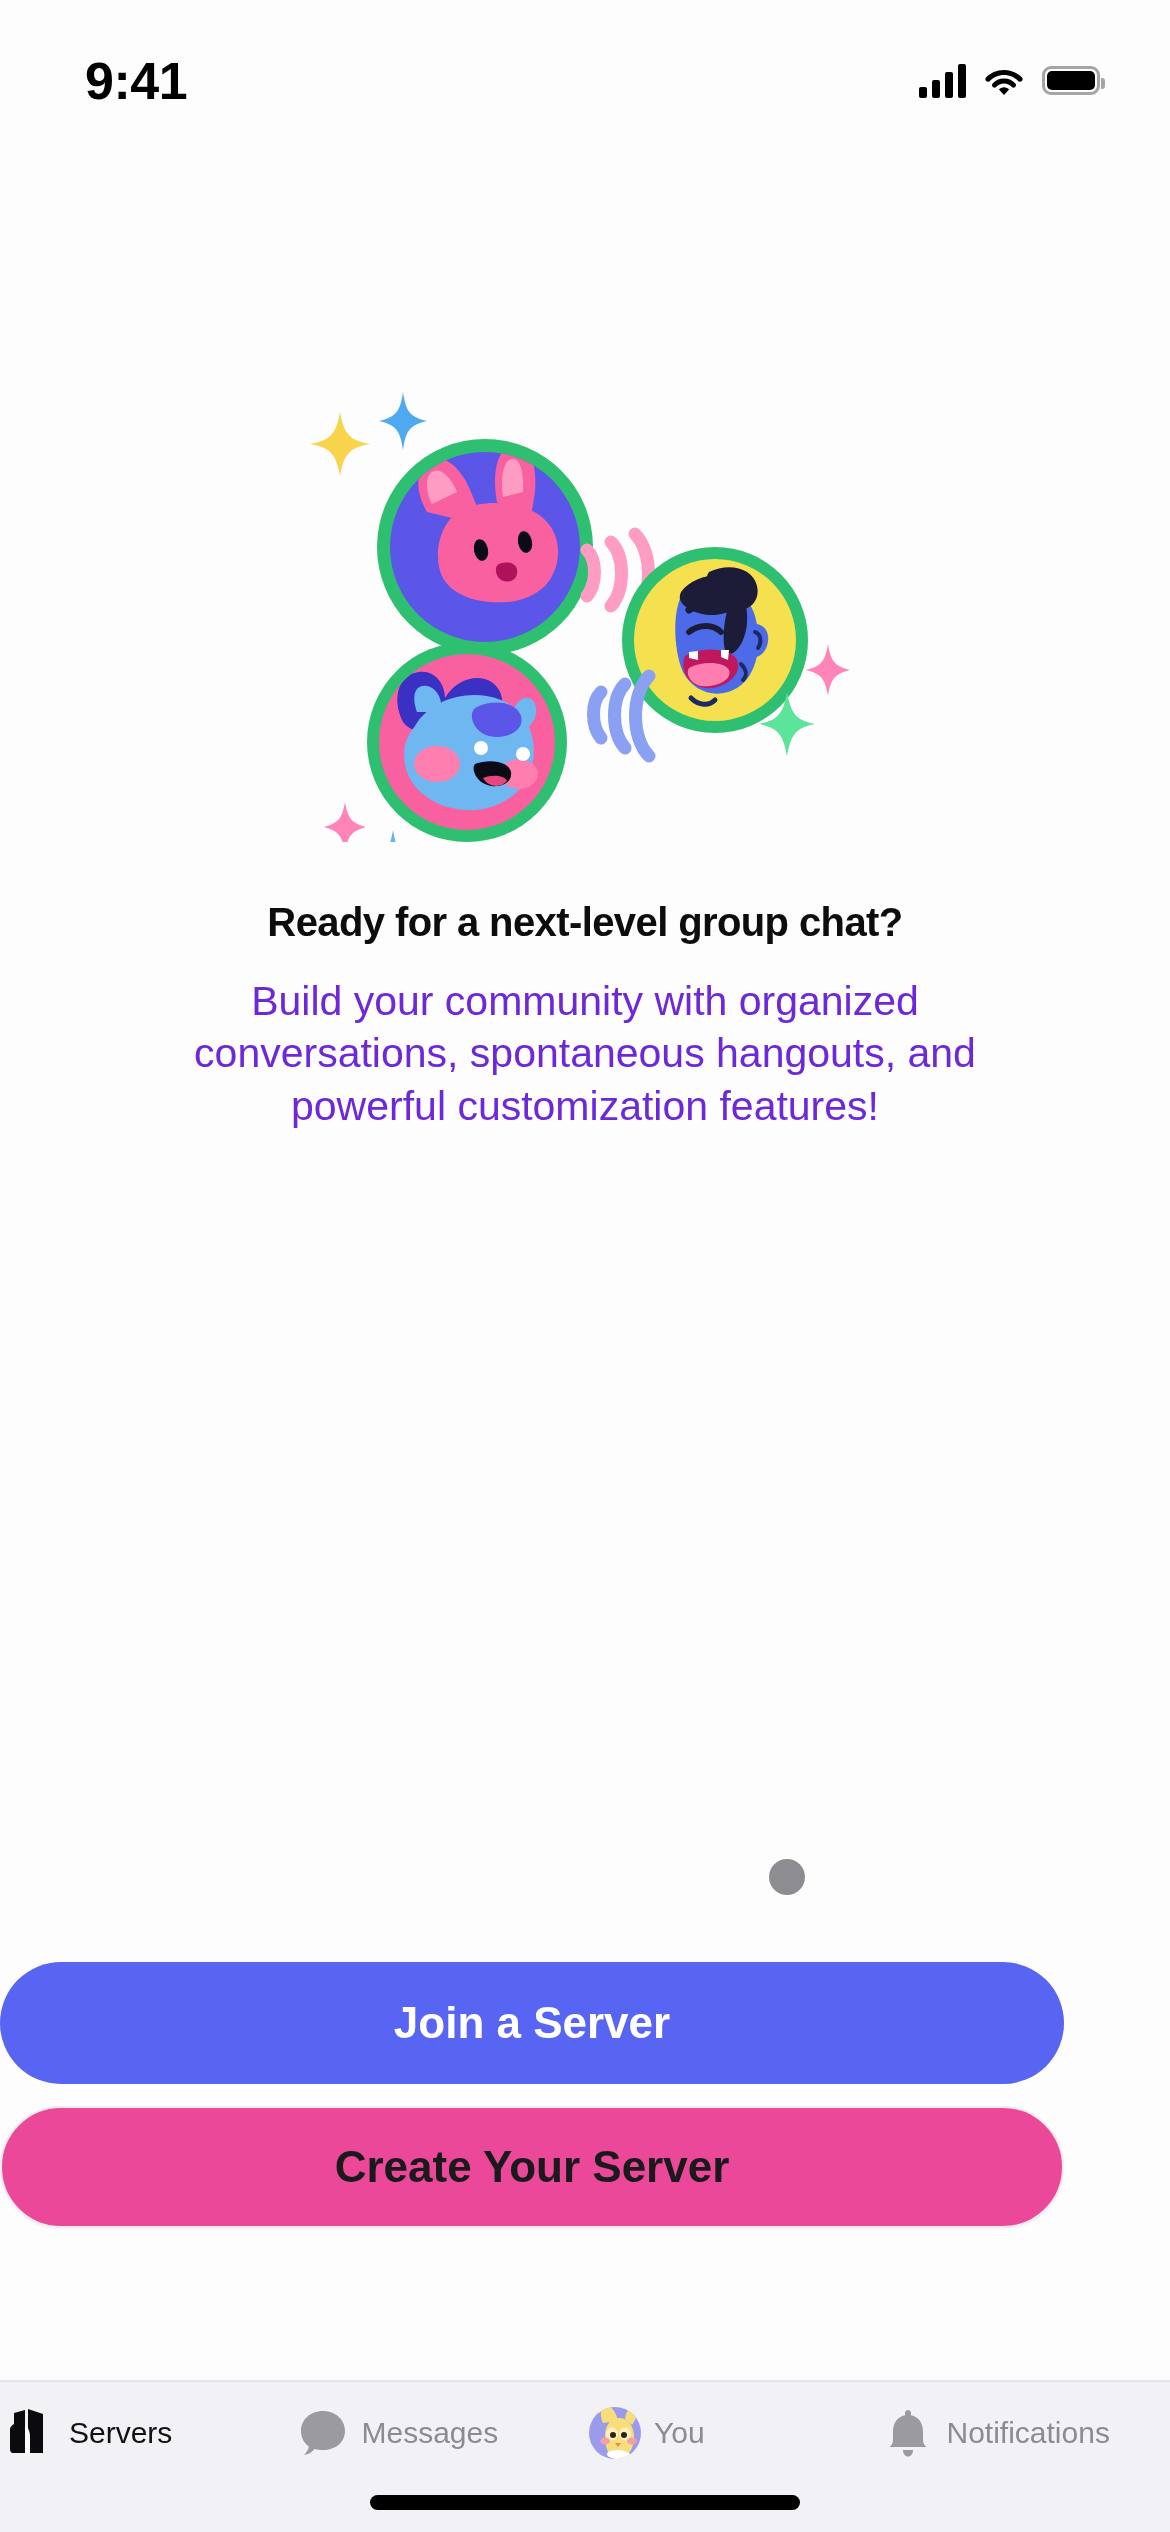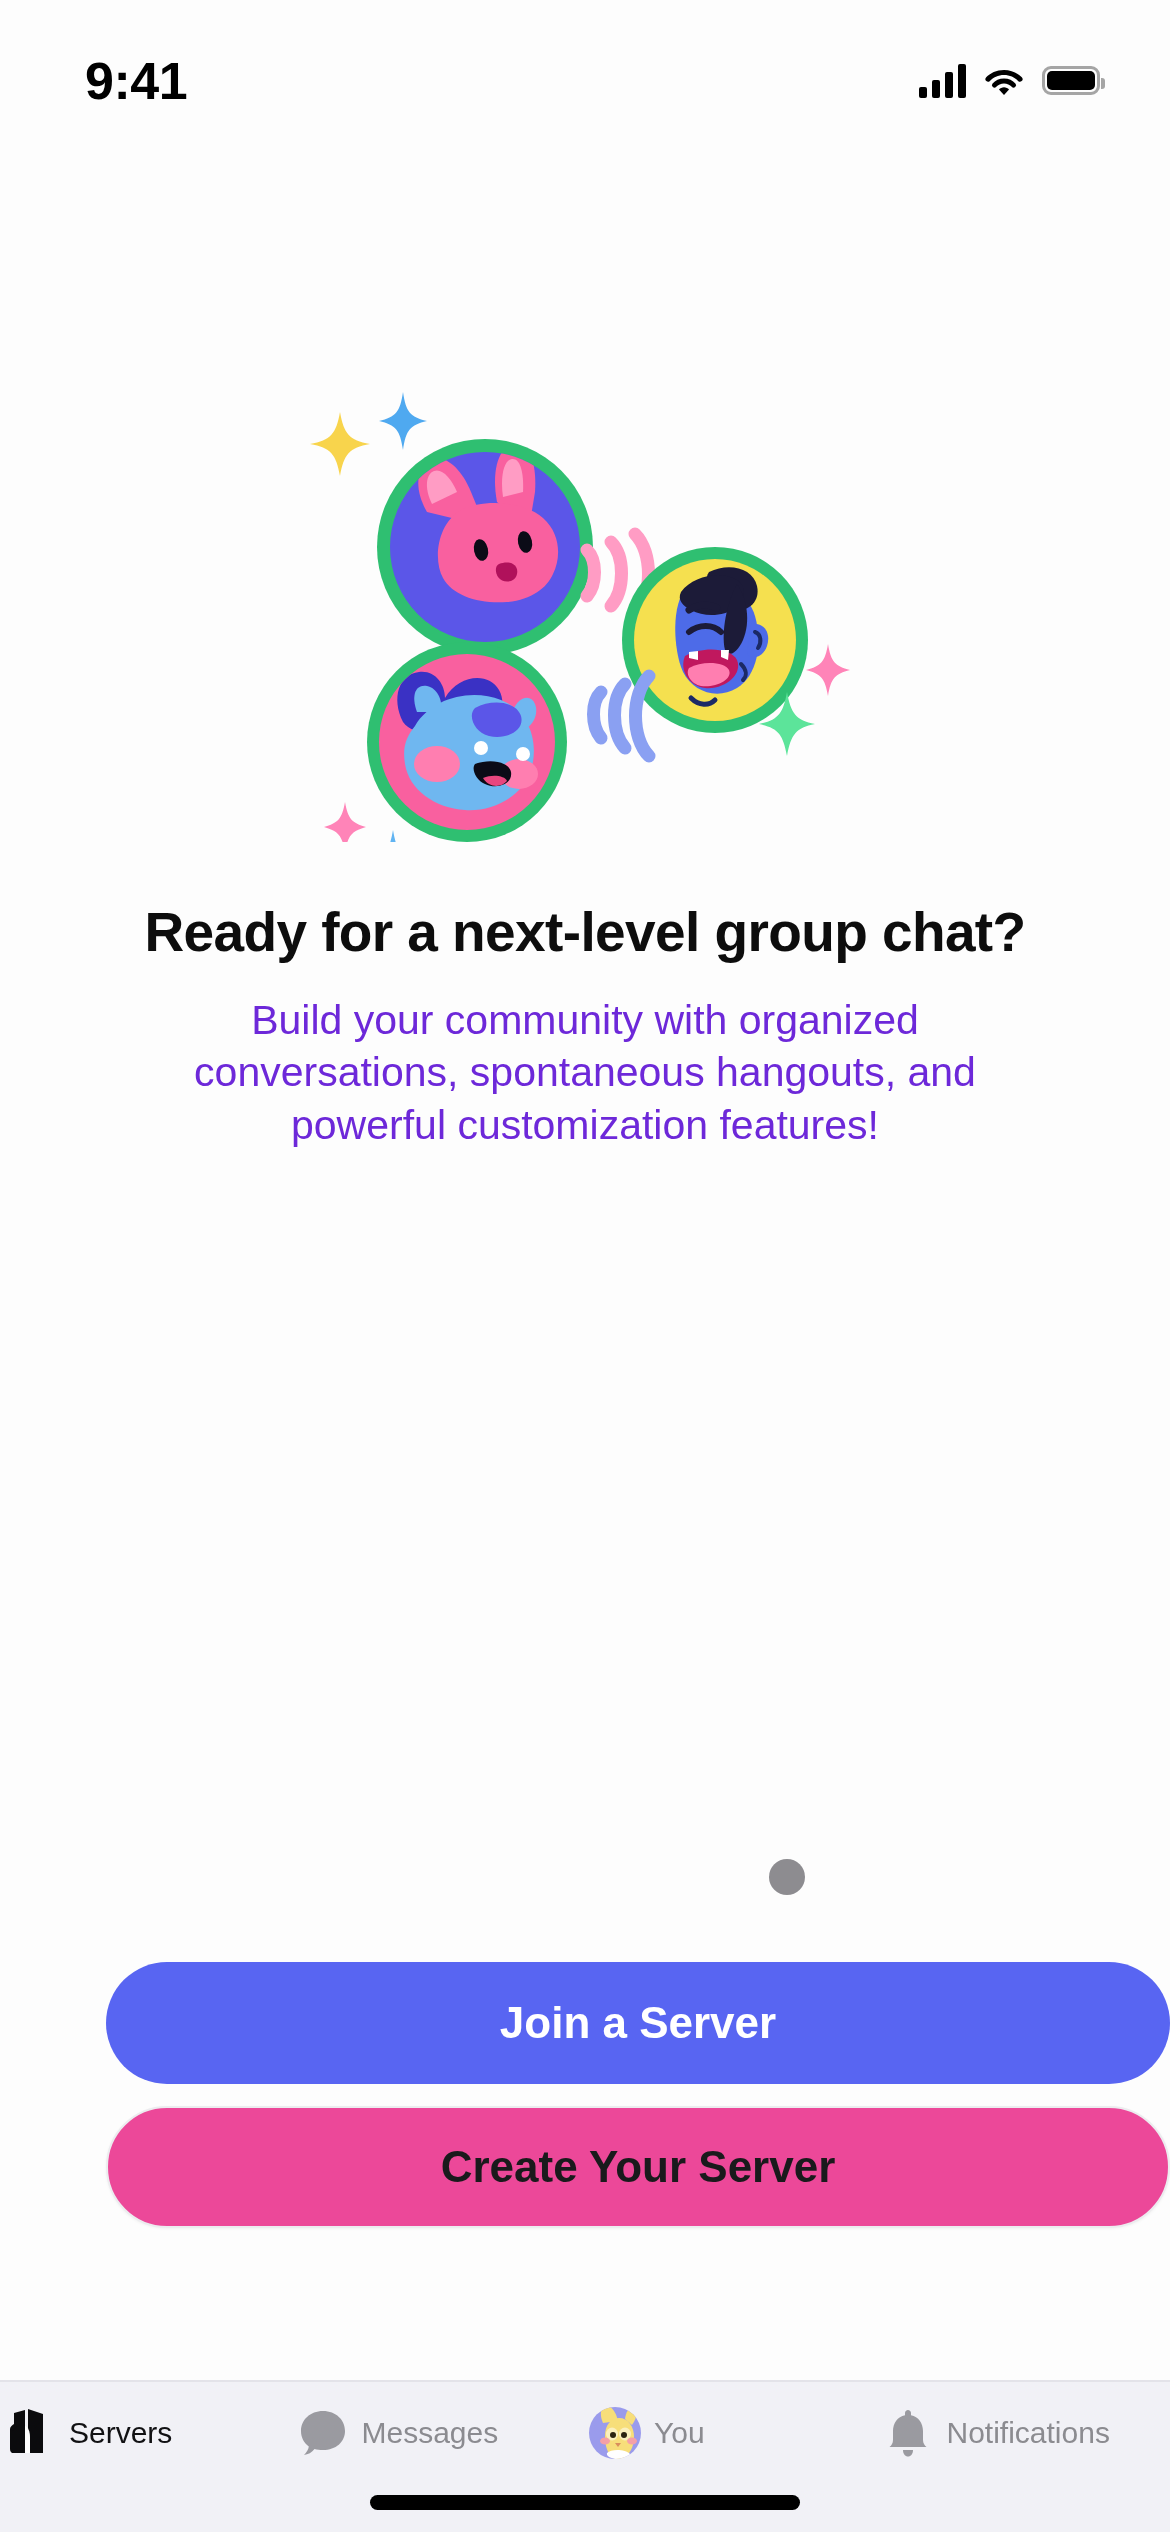--- a/index.html
+++ b/index.html
@@ -67,21 +67,21 @@
 
   .hero {
     position:relative;
     width:600px; height:450px;
     margin-top:255px;
   }
   .hero svg { display:block; width:100%; height:100%; }
 
   .headline {
     margin-top:58px;
-    font-size:55px;
+    font-size:40px;
     font-weight:700;
     color:#0d0d0d;
     text-align:center;
     letter-spacing:-0.6px;
     white-space:nowrap;
   }
   .subtext {
     margin-top:30px;
     width:930px;
     font-size:41px;
@@ -104,21 +104,21 @@
     width:36px; height:36px; border-radius:50%;
     background:#8d8c90;
   }
 
   
   .cta {
     position:absolute;
     left:0; right:0;
     bottom:152px;
     display:flex; flex-direction:column;
-    align-items:flex-end; gap:22px;
+    align-items:flex-start; gap:22px;
   }
   .btn {
     width:1064px; height:122px;
     border-radius:61px;
     display:flex; align-items:center; justify-content:center;
     font-size:44px;
     cursor:pointer;
     border:none;
   }
   .btn-primary {

